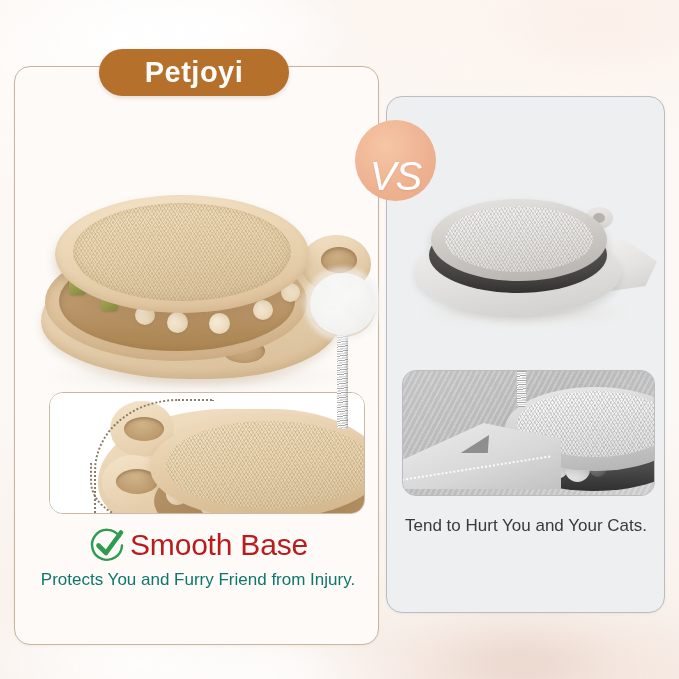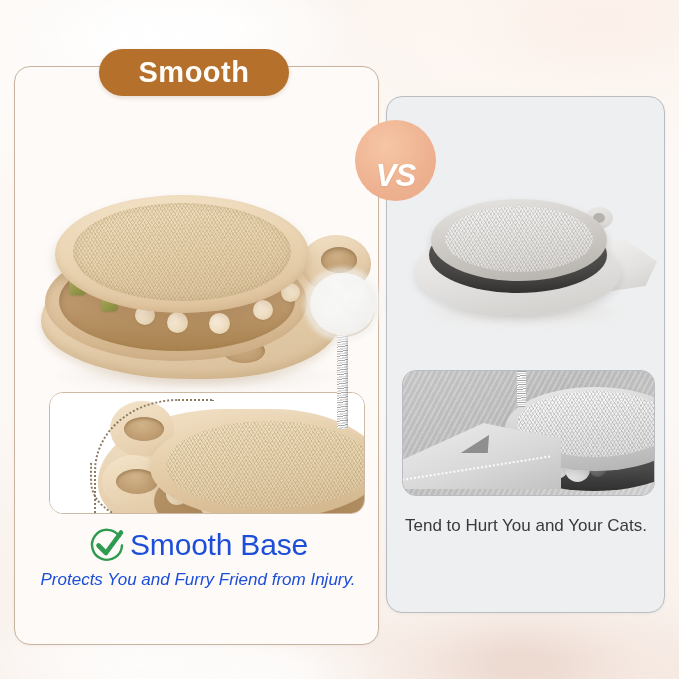--- a/index.html
+++ b/index.html
@@ -81,22 +81,22 @@
   #vs-badge {
     position: absolute;
     left: 355px; top: 120px; width: 81px; height: 81px;
     border-radius: 50%;
     background: radial-gradient(circle at 38% 32%, #f6c6a5 0%, #eeb291 58%, #e9a987 100%);
     display: flex; align-items: center; justify-content: center;
     z-index: 12;
   }
   #vs-badge .vs-text {
     color: #ffffff;
-    font-size: 31px;
-    font-weight: bold;
+    font-size: 40px;
+    font-weight: normal;
     font-style: italic;
     letter-spacing: -1px;
     text-shadow: 0 1px 2px rgba(190,130,100,.25);
     margin-top: 31px;
   }
 
   
   .product-wrap { position: absolute; }
   #product-left { left: 24px; top: 186px; width: 330px; height: 200px; }
   #product-right { left: 408px; top: 186px; width: 250px; height: 145px; }
@@ -377,31 +377,31 @@
   .verdict-head {
     display: flex; align-items: center; justify-content: center;
     gap: 2px;
   }
   .verdict-title {
     font-size: 30px;
     line-height: 1.05;
     letter-spacing: -.2px;
     white-space: nowrap;
   }
-  #title-smooth { color: #1d4ed8; }
+  #title-smooth { color: #b91c1c; }
   #title-sharp  { color: #2b2b2b; }
 
   .verdict-sub {
     text-align: center;
     font-size: 17px;
     line-height: 1.25;
     margin-top: 4px;
     white-space: nowrap;
   }
-  #sub-smooth { color: #1d4ed8; font-style: italic; }
+  #sub-smooth { color: #0f766e; }
   #sub-sharp  { color: #3a3a3a; }
 
   .mark-icon { width: 40px; height: 40px; flex: 0 0 40px; }
 
   
   .soft-shadow-ellipse {
     position: absolute; border-radius: 50%;
     background: radial-gradient(ellipse at 50% 50%, rgba(150,120,85,.16) 0%, rgba(150,120,85,0) 72%);
     filter: blur(5px);
   }
@@ -519,21 +519,21 @@
       <div class="ir-spring"></div>
       <div class="ir-dots"></div>
     </div>
 
     <div class="verdict" id="verdict-right" style="left:6px; top:414px; width:266px;">
       <div class="verdict-sub" id="sub-sharp">Tend to Hurt You and Your Cats.</div>
     </div>
   </div>
 
   <div class="badge" id="badge-petjoyi">
-    <span>Smooth</span>
+    <span>Petjoyi</span>
   </div>
 
 
   <div id="vs-badge">
     <span class="vs-text">VS</span>
   </div>
 
 </div>
 
 </body></html>

